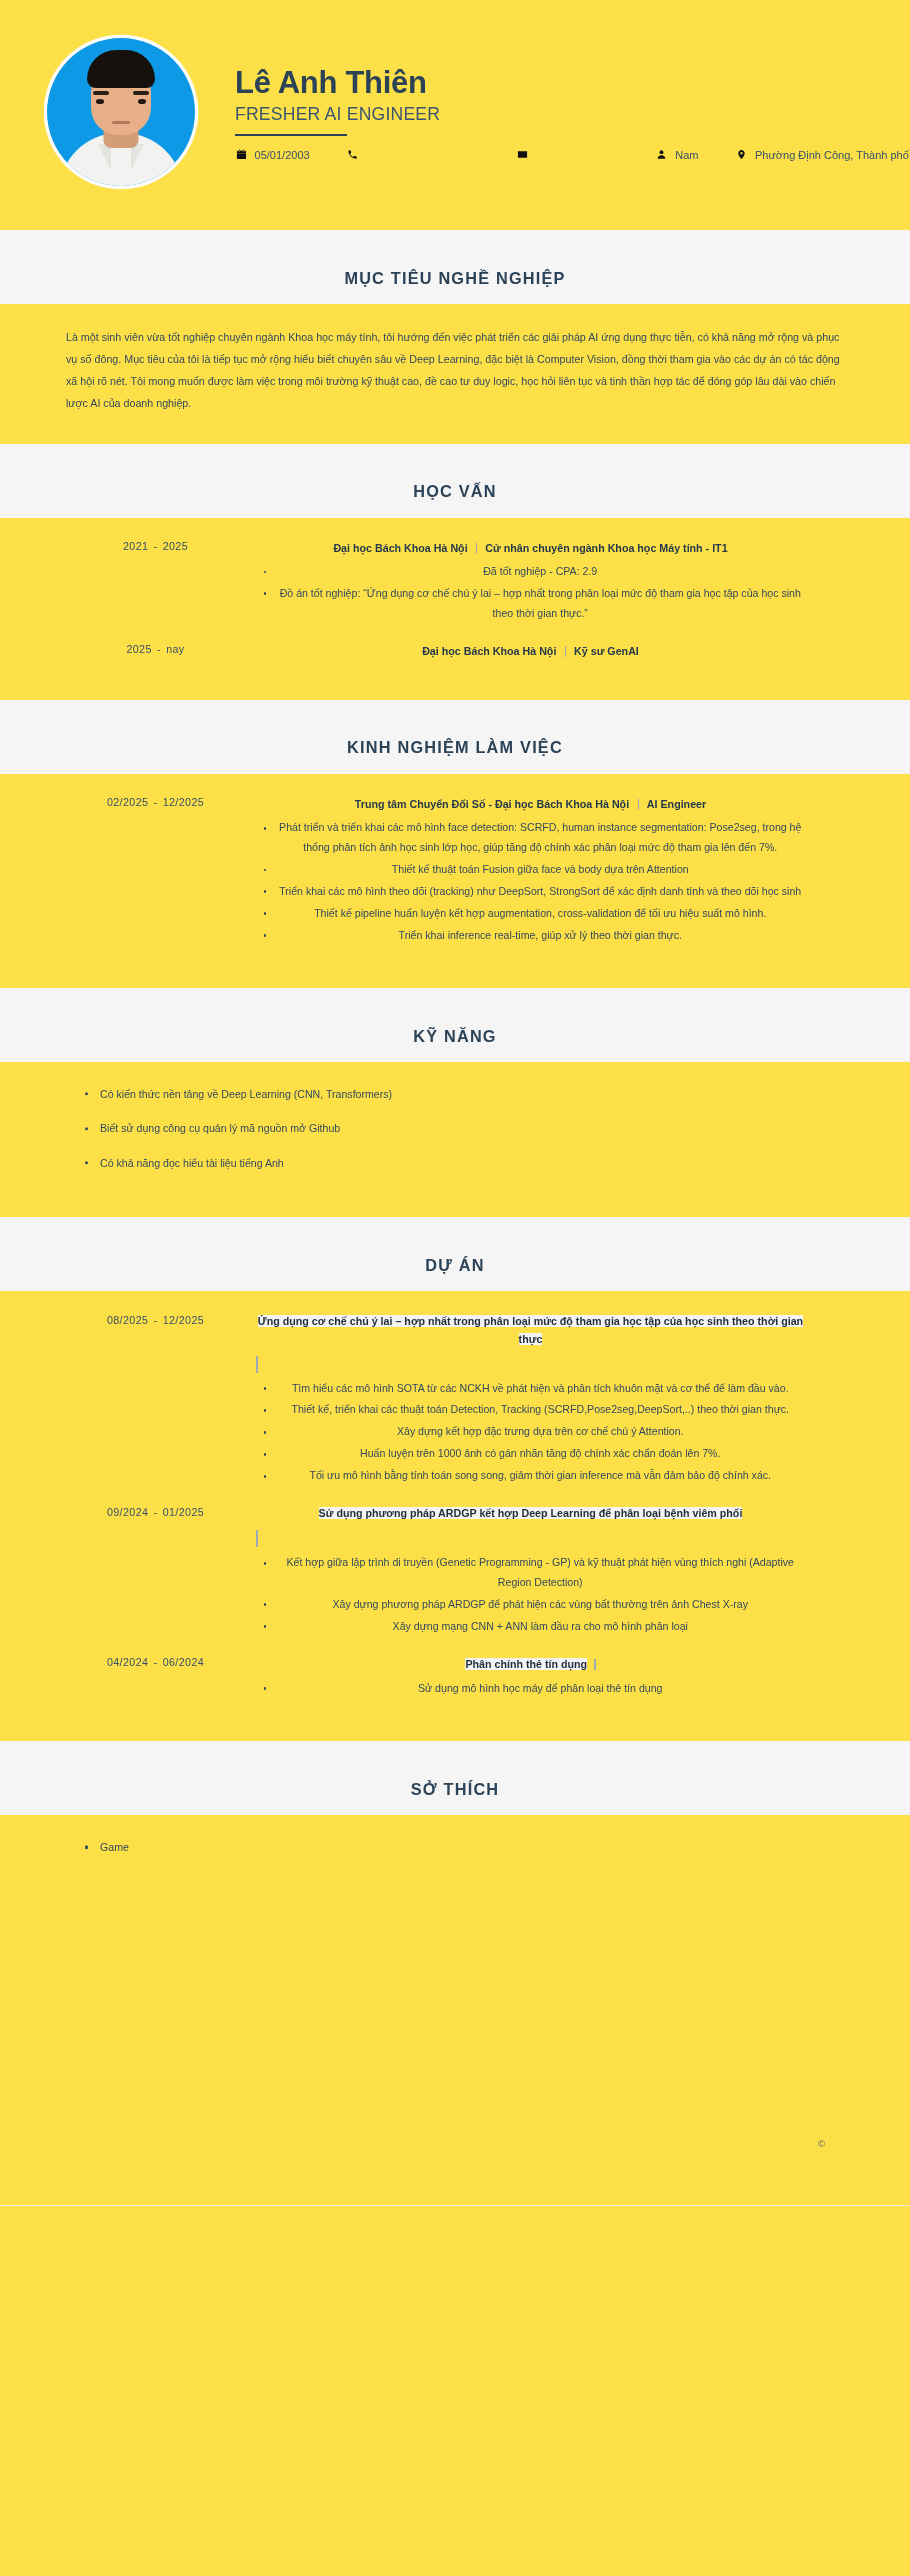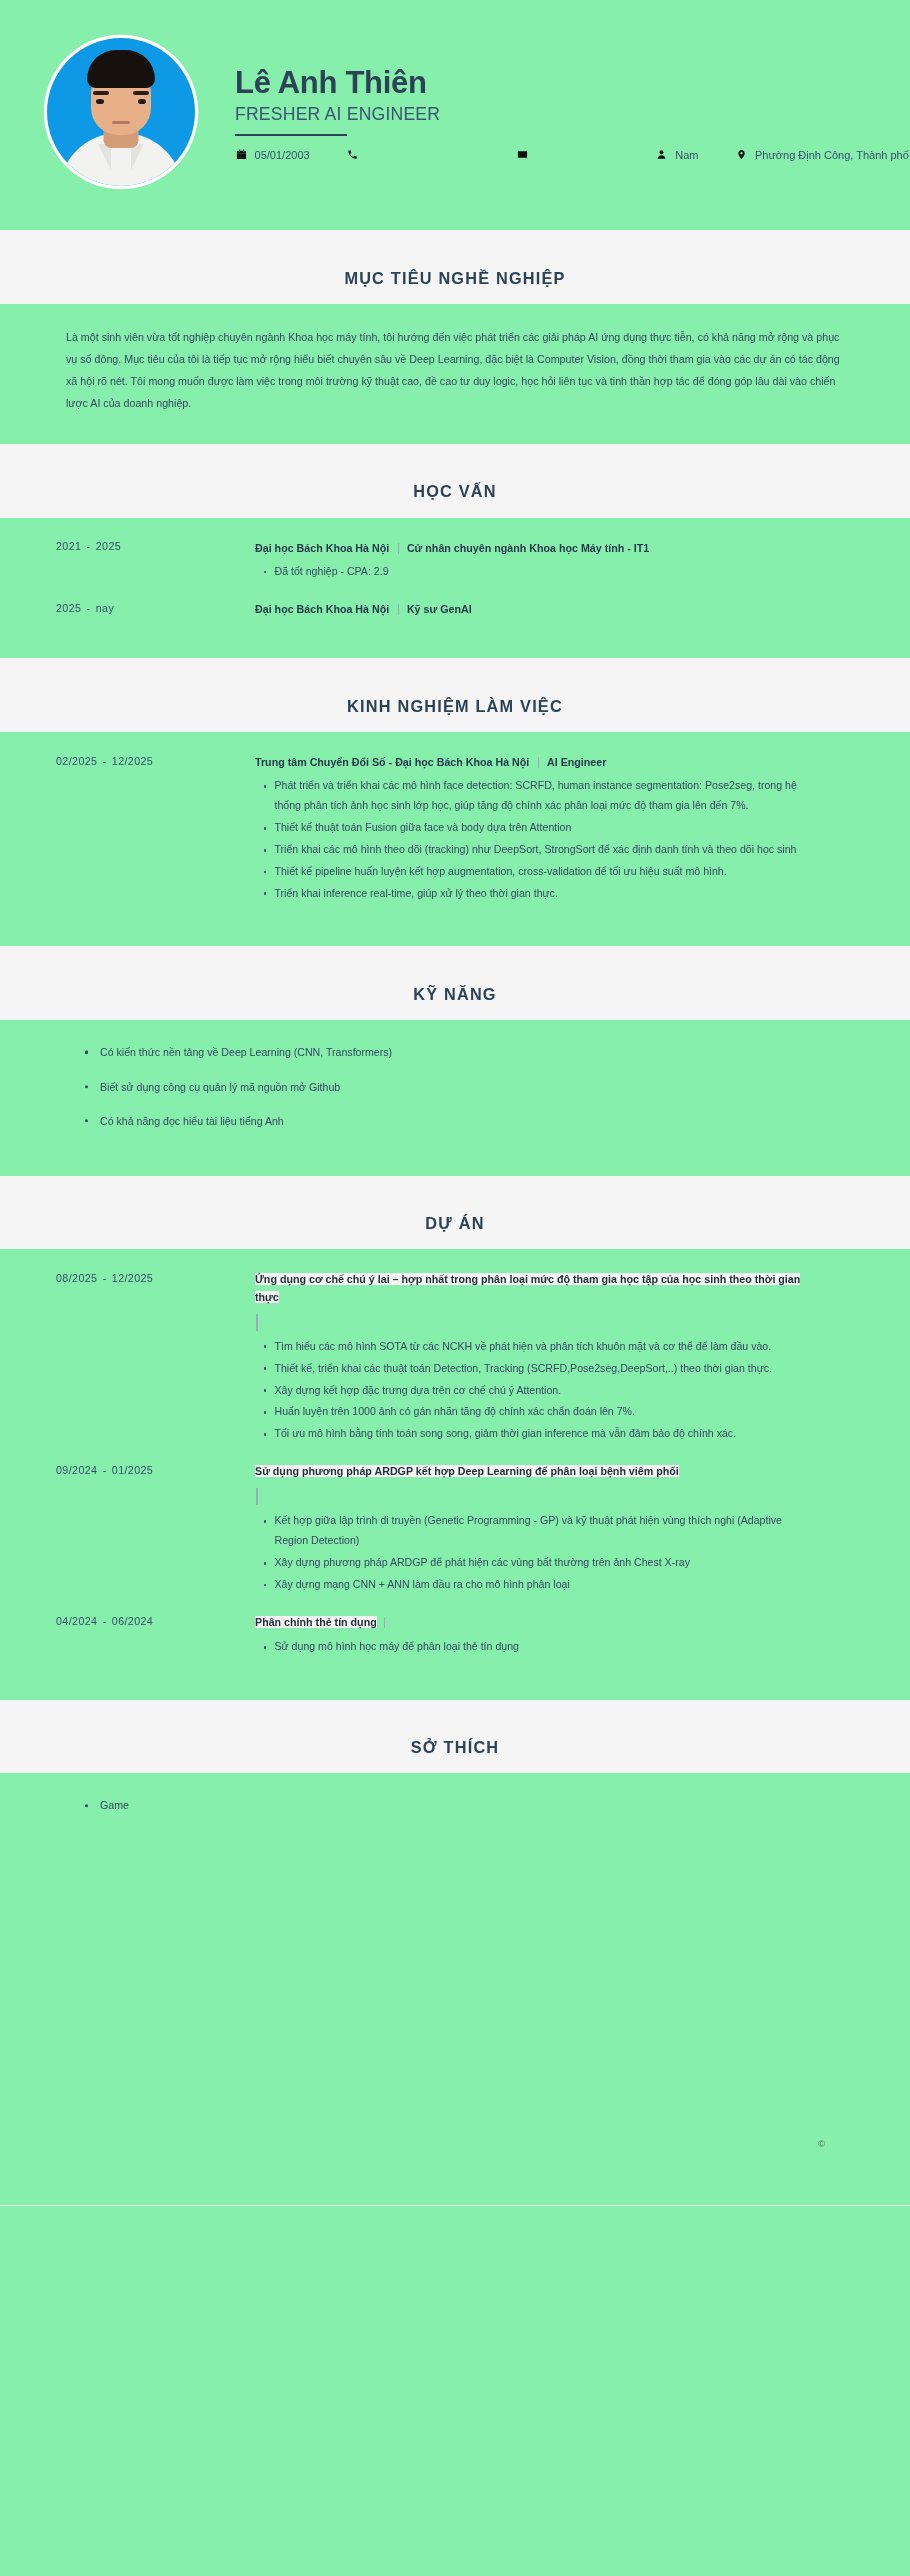--- a/index.html
+++ b/index.html
@@ -8,21 +8,21 @@
     width: 910px;
     background: #ffffff;
     font-family: "Liberation Sans", "DejaVu Sans", sans-serif;
     color: #2b3a4a;
     -webkit-font-smoothing: antialiased;
   }
 
   .page {
     width: 910px;
     min-height: 2576px;
-    background: #86efac;
+    background: #fde047;
     position: relative;
   }
 
   
   .header {
     display: flex;
     align-items: center;
     padding: 38px 39px 27px 47px;
     gap: 40px;
   }
@@ -172,20 +172,21 @@
     line-height: 2.05;
     color: #33495f;
     text-align: left;
   }
 
   
   .entry {
     display: flex;
     align-items: flex-start;
     margin-bottom: 17px;
+    text-align: center;
   }
   .entry-dates {
     width: 208px;
     min-width: 208px;
     padding-left: 9px;
     padding-top: 0.7px;
     font-size: 10.7px;
     color: #35506b;
     letter-spacing: 0.4px;
     white-space: nowrap;
@@ -399,20 +400,21 @@
   <div class="band">
     <h2>HỌC VẤN</h2>
   </div>
   <div class="body-block" id="education-list">
       <div class="entry">
         <div class="entry-dates"><span>2021</span><span class="sep">-</span><span>2025</span></div>
         <div class="entry-main">
           <div class="entry-head"><span>Đại học Bách Khoa Hà Nội</span><span class="vline"></span><span>Cử nhân chuyên ngành Khoa học Máy tính - IT1</span></div>
           <ul class="bul ">
             <li>Đã tốt nghiệp - CPA: 2.9</li>
+            <li>Đồ án tốt nghiệp: “Ứng dụng cơ chế chú ý lai – hợp nhất trong phân loại mức độ tham gia học tập của học sinh theo thời gian thực.”</li>
           </ul>
         </div>
       </div>
       <div class="entry">
         <div class="entry-dates"><span>2025</span><span class="sep">-</span><span>nay</span></div>
         <div class="entry-main">
           <div class="entry-head"><span>Đại học Bách Khoa Hà Nội</span><span class="vline"></span><span>Kỹ sư GenAI</span></div>
         </div>
       </div>
     </div>

